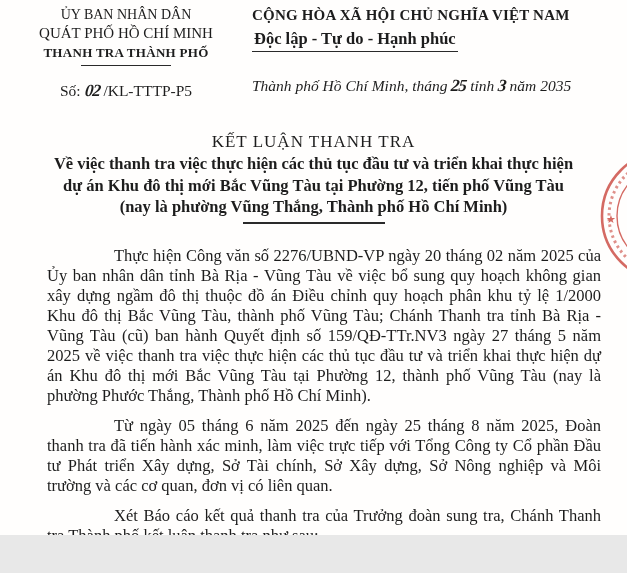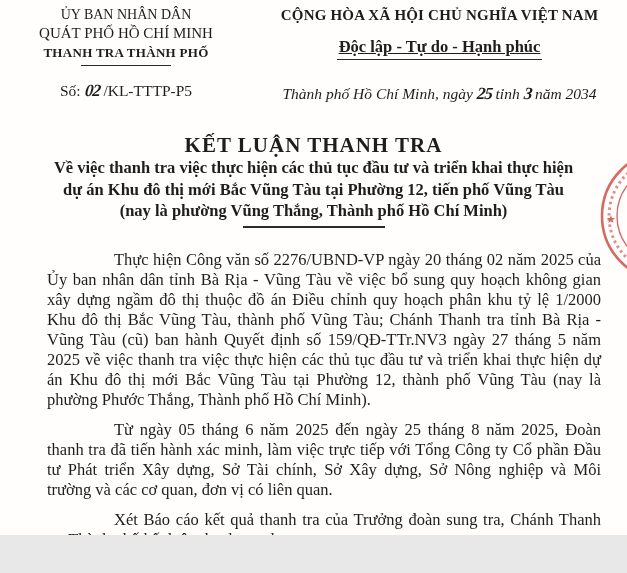--- a/index.html
+++ b/index.html
@@ -7,32 +7,32 @@
     position:relative;
     width:627px;height:535px;
     background:#fffefd;
     overflow:hidden;
     font-family:"Liberation Serif","DejaVu Serif",serif;
     color:#1d1d1d;
     box-sizing:border-box;
   }
   .header{display:flex;padding-top:5px;}
   .h-left{width:252px;text-align:center;line-height:19px;}
-  .h-right{flex:1;text-align:center;line-height:20px;}
+  .h-right{flex:1;text-align:left;line-height:20px;}
   .hl-1{font-size:14px;}
   .hl-2{font-size:15px;}
   .hl-3{font-size:13px;font-weight:bold;letter-spacing:.3px;}
   .rule-left{width:90px;border:0;border-top:1.6px solid #2a2a2a;margin:3px auto 0;}
   .so-line{margin-top:15px;font-size:15.5px;white-space:nowrap;}
   .hr-1{font-size:15px;font-weight:bold;letter-spacing:.2px;}
-  .hr-2{display:inline-block;font-size:16.5px;font-weight:bold;border-bottom:1.7px solid #2a2a2a;padding:0 2px 2px;margin-top:12px;text-decoration:underline;}
+  .hr-2{display:inline-block;font-size:16.5px;font-weight:bold;border-bottom:1.7px solid #2a2a2a;padding:0 2px 2px;margin-top:4px;}
   .date-line{margin-top:24px;font-style:italic;font-size:15.5px;white-space:nowrap;}
   .handwritten{font-weight:bold;font-style:italic;font-size:17px;letter-spacing:-1px;transform:skewX(-6deg);display:inline-block;}
   .title-block{margin-top:30px;text-align:center;}
-  .title-h{font-size:21px;font-weight:bold;letter-spacing:1px;line-height:23px;}
+  .title-h{font-size:17px;font-weight:normal;letter-spacing:1px;line-height:23px;}
   .sub{font-size:16.5px;font-weight:bold;line-height:21.5px;text-align:center;}
   .rule-title{width:142px;border:0;border-top:2px solid #2a2a2a;margin:4px auto 0;}
   .body-text{margin:22px 26px 0 47px;font-size:16.5px;line-height:20px;text-align:justify;}
   .body-text p{margin:0 0 10px;text-indent:67px;}
   .section-h{font-weight:bold;font-size:16.5px;text-indent:67px;margin:4px 0 3px;}
   .seal{position:absolute;top:147px;right:-109px;width:138px;height:138px;opacity:.85;pointer-events:none;}
 </style>
 </head>
 <body>
 
@@ -47,25 +47,25 @@
       <div class="so-line">
         <span>Số:</span>
         <span class="handwritten">02</span>
         <span>/KL-TTTP-P5</span>
       </div>
     </div>
     <div class="h-right">
       <div class="hr-1">CỘNG HÒA XÃ HỘI CHỦ NGHĨA VIỆT NAM</div>
       <div><span class="hr-2">Độc lập - Tự do - Hạnh phúc</span></div>
       <div class="date-line">
-        <span>Thành phố Hồ Chí Minh, ngày</span>
+        <span>Thành phố Hồ Chí Minh, tháng</span>
         <span class="handwritten">25</span>
         <span>tỉnh</span>
         <span class="handwritten">3</span>
-        <span>năm 2034</span>
+        <span>năm 2035</span>
       </div>
     </div>
   </div>
 
   <div class="title-block">
     <div class="title-h">KẾT LUẬN THANH TRA</div>
     <div class="sub">Về việc thanh tra việc thực hiện các thủ tục đầu tư và triển khai thực hiện</div>
     <div class="sub">dự án Khu đô thị mới Bắc Vũng Tàu tại Phường 12, tiến phố Vũng Tàu</div>
     <div class="sub">(nay là phường Vũng Thắng, Thành phố Hồ Chí Minh)</div>
     <hr class="rule-title">

